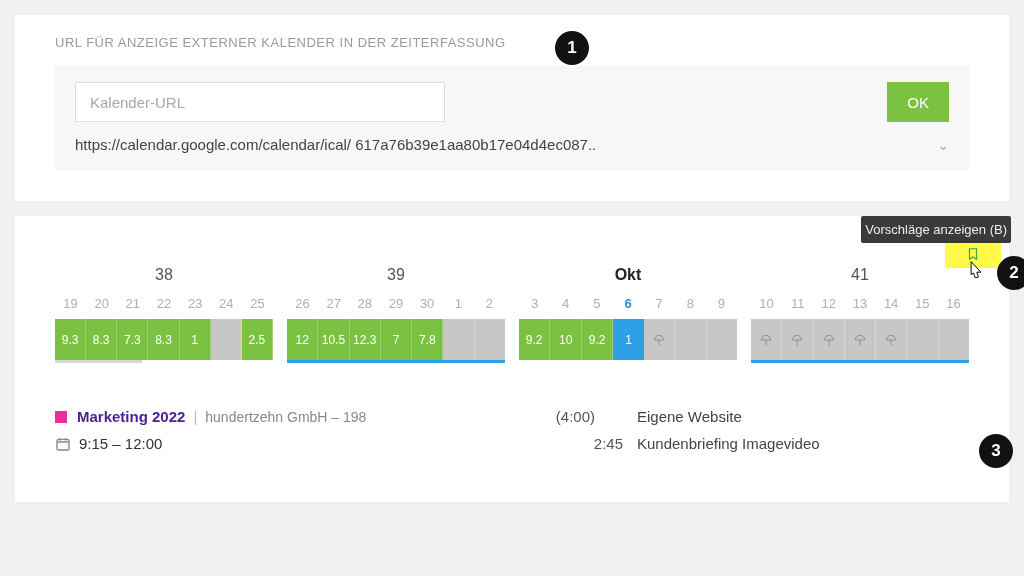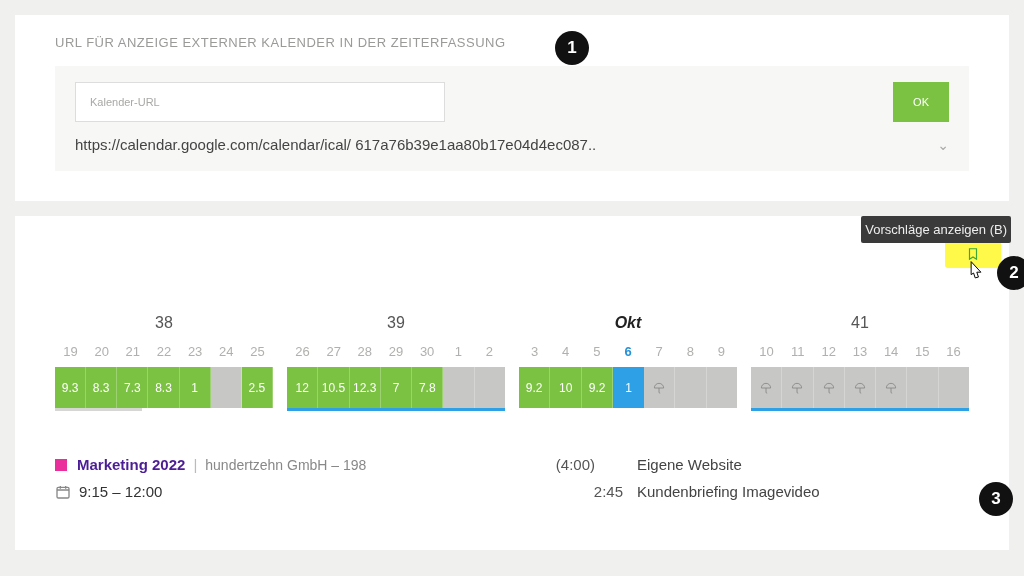--- a/index.html
+++ b/index.html
@@ -5,42 +5,42 @@
 * { box-sizing: border-box; margin: 0; padding: 0; }
 body { font-family: -apple-system, "Helvetica Neue", Arial, sans-serif; background: #f0f0ef; color: #333; width: 1024px; height: 576px; overflow: hidden; }
 
 .panel { background: #fff; margin: 15px; padding: 0; position: relative; }
 
 
 .top { padding: 20px 40px 30px; }
 .section-label { font-size: 13px; letter-spacing: 0.5px; color: #9a9a98; font-weight: 400; margin-bottom: 16px; }
 .url-box { background: #f7f7f6; padding: 16px 20px 18px; }
 .url-row1 { display: flex; align-items: center; gap: 12px; margin-bottom: 14px; }
-.url-input { flex: 0 0 370px; height: 40px; border: 1px solid #ddd; background: #fff; padding: 0 14px; font-size: 11px; color: #888; }
+.url-input { flex: 0 0 370px; height: 40px; border: 1px solid #ddd; background: #fff; padding: 0 14px; font-size: 15px; color: #888; }
 .url-input::placeholder { color: #a8a8a6; }
 .spacer { flex: 1; }
-.ok-btn { background: #7cc242; color: #fff; border: none; height: 40px; padding: 0 20px; font-size: 11px; cursor: pointer; }
+.ok-btn { background: #7cc242; color: #fff; border: none; height: 40px; padding: 0 20px; font-size: 15px; cursor: pointer; }
 .url-row2 { display: flex; align-items: center; font-size: 15px; color: #444; }
 .url-row2 .chev { margin-left: auto; color: #aaa; font-size: 14px; }
 
 
 .bottom { padding: 18px 40px 40px; position: relative; }
 
 .tooltip { position: absolute; top: 0; right: -2px; background: #3a3a3a; color: #eee; padding: 6px 4px; font-size: 13px; border-radius: 2px; z-index: 5; }
 
 .bookmark-highlight { position: absolute; top: 24px; right: 8px; width: 56px; height: 28px; background: #fff94a; border-radius: 3px; z-index: 2; display: flex; align-items: center; justify-content: center; }
 .bookmark-highlight svg { width: 14px; height: 16px; stroke: #3ba63b; stroke-width: 2; fill: none; }
 
 .cursor { position: absolute; top: 42px; right: 20px; width: 26px; height: 30px; z-index: 6; }
 
 
-.weeks { display: flex; gap: 14px; margin-top: 80px; }
+.weeks { display: flex; gap: 14px; margin-top: 32px; }
 .week { flex: 1; }
 .wk-label { text-align: center; font-size: 16px; color: #555; margin-bottom: 12px; }
-.wk-label.bold { font-weight: 700; color: #222; font-style: italic; }
+.wk-label.bold { font-weight: 700; color: #222; }
 .day-nums { display: flex; }
 .day-nums span { flex: 1; text-align: center; font-size: 13px; color: #b0b0ae; padding-bottom: 8px; }
 .day-nums span.today { color: #2591d6; font-weight: 600; }
 .day-cells { display: flex; height: 41px; position: relative; }
 .cell { flex: 1; display: flex; align-items: center; justify-content: center; font-size: 12px; color: #fff; }
 .g { background: #7cc242; border-right: 1px solid rgba(255,255,255,0.25); }
 .gr { background: #c7c7c5; border-right: 1px solid rgba(255,255,255,0.25); }
 .gr-last { background: #c7c7c5; }
 .bl { background: #2ea0e6; }
 .vac svg { width: 14px; height: 14px; stroke: #888; fill: none; stroke-width: 1.5; }

